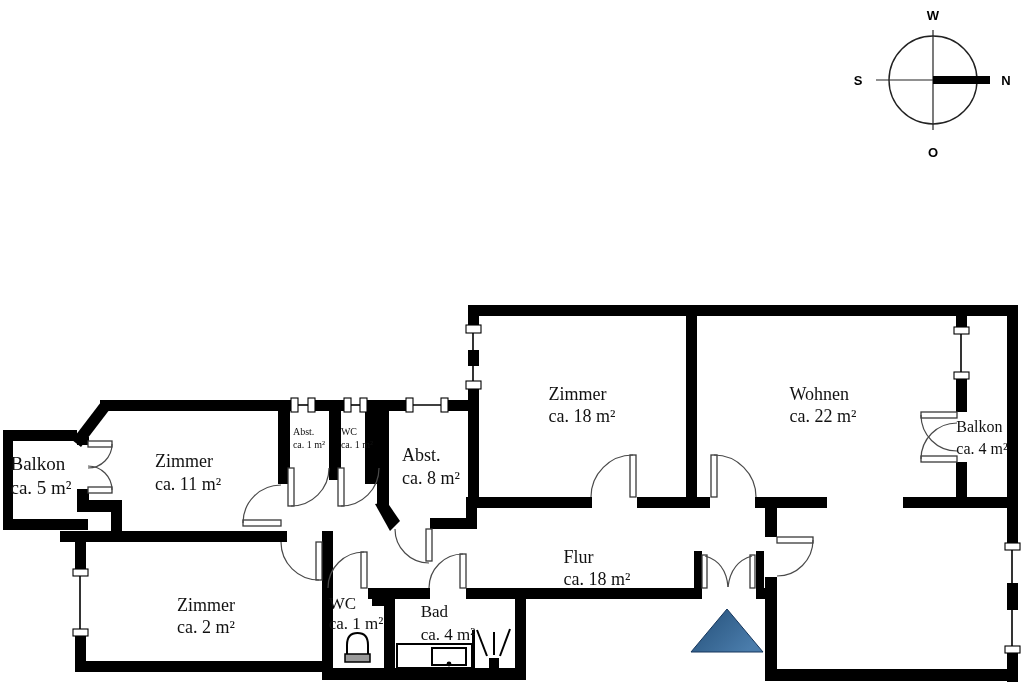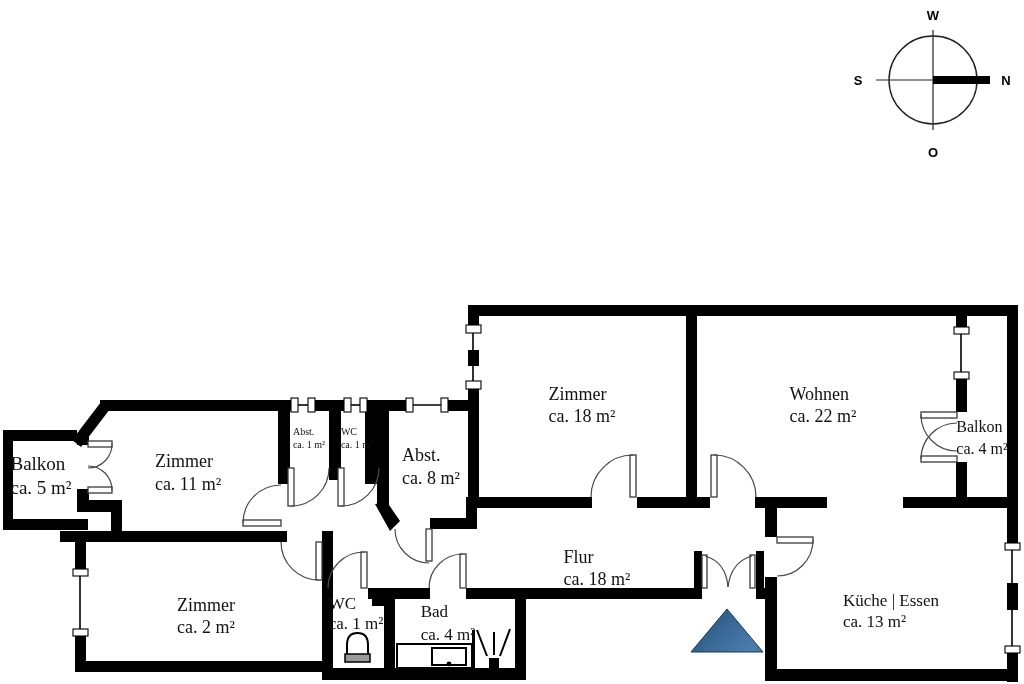--- a/index.html
+++ b/index.html
@@ -254,18 +254,14 @@
       <div>ca. 2 m²</div>
 </div>
 <div class="room-label" style="left:356px;top:614px;font-size:17px;line-height:20px;">
   <div>WC</div>
       <div>ca. 1 m²</div>
 </div>
 <div class="room-label" style="left:448px;top:623px;font-size:17px;line-height:23px;">
   <div>Bad</div>
       <div>ca. 4 m²</div>
 </div>
-<div class="room-label" style="left:891px;top:611px;font-size:17px;line-height:21px;">
-  <div>Küche | Essen</div>
-      <div>ca. 13 m²</div>
-</div>
 
 </div>
 
 </body></html>

